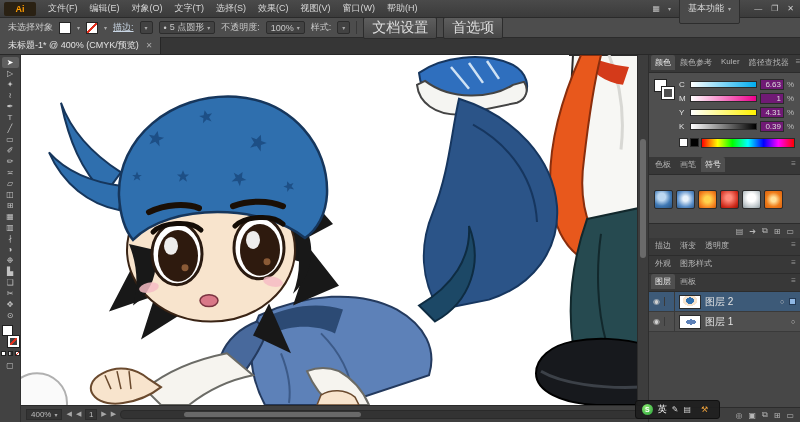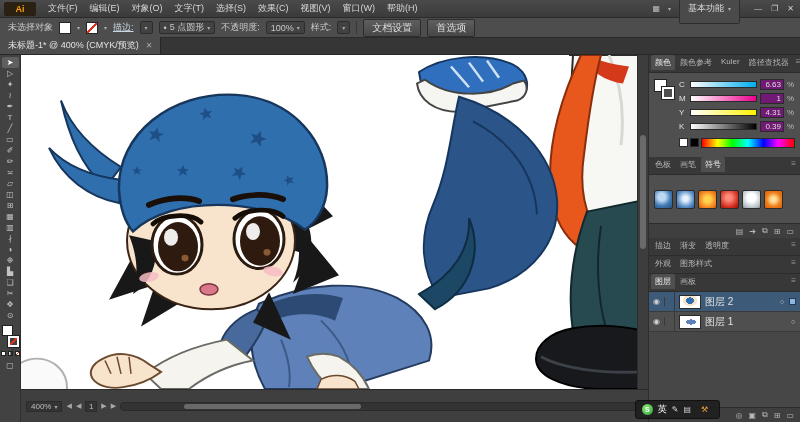--- a/index.html
+++ b/index.html
@@ -16,21 +16,21 @@
   .workspace-btn { font-size:9px; color:#ddd; background:#4a4a4a; border:1px solid #2d2d2d; border-radius:2px; padding:8px 8px; display:flex; gap:4px; align-items:center; }
   .win-btns { display:flex; gap:9px; font-size:8px; color:#cfcfcf; margin-left:6px; }
 
   
   .controlbar { height:20px; background:#4d4d4d; border-bottom:1px solid #2b2b2b; display:flex; align-items:center; gap:6px; padding:0 8px; font-size:9px; color:#c8c8c8; }
   .mini-swatch { width:12px; height:12px; border:1px solid #252525; background:#fff; }
   .mini-swatch.none { background:linear-gradient(135deg,#fff 42%,#e0301e 42%,#e0301e 58%,#fff 58%); }
   .caret { font-size:6px; color:#aaa; }
   .cb-drop { height:13px; border:1px solid #2c2c2c; background:#424242; display:flex; align-items:center; gap:3px; padding:0 4px; border-radius:2px; }
   .cb-sep { width:1px; height:13px; background:#383838; }
-  .cb-btn { font-size:10px; color:#ddd; background:linear-gradient(#5e5e5e,#474747); border:1px solid #2c2c2c; border-radius:2px; padding:1px 8px; }
+  .cb-btn { font-size:14px; color:#ddd; background:linear-gradient(#5e5e5e,#474747); border:1px solid #2c2c2c; border-radius:2px; padding:1px 8px; }
   .stroke-link { text-decoration:underline; color:#c9d6e4; }
 
   
   .tabbar { height:17px; background:#363636; border-bottom:1px solid #282828; display:flex; align-items:flex-end; }
   .doctab { height:17px; background:#4d4d4d; border-right:1px solid #262626; padding:0 8px; display:flex; align-items:center; gap:7px; font-size:9px; color:#e2e2e2; }
   .doctab .close { color:#aaa; font-size:8px; }
 
   
   .main { display:flex; height:367px; }
 
@@ -48,21 +48,21 @@
   .tb-mini.n { background:linear-gradient(135deg,#fff 35%,#e0301e 35%,#e0301e 65%,#fff 65%); }
   .tb-screen { margin-top:5px; font-size:8px; color:#c3c3c3; }
 
   
   .canvas-col { flex:1; display:flex; flex-direction:column; min-width:0; }
   .canvas { flex:1; position:relative; background:#fff; overflow:hidden; }
   .canvas svg.art { position:absolute; inset:0; width:100%; height:100%; }
   .vscroll { position:absolute; top:0; right:0; bottom:0; width:11px; background:#3d3d3d; border-left:1px solid #2c2c2c; }
   .vscroll .thumb { position:absolute; top:24%; height:34%; left:2px; right:2px; background:#6a6a6a; border-radius:4px; }
 
-  .statusbar { height:16px; background:#3f3f3f; border-top:1px solid #2a2a2a; display:flex; align-items:center; gap:4px; padding:16px 5px; font-size:8px; color:#bdbdbd; }
+  .statusbar { height:16px; background:#3f3f3f; border-top:1px solid #2a2a2a; display:flex; align-items:center; gap:4px; padding:8px 5px; font-size:8px; color:#bdbdbd; }
   .zoom-box { height:11px; border:1px solid #2c2c2c; background:#343434; display:flex; align-items:center; gap:3px; padding:0 4px; }
   .nav-glyph { font-size:7px; color:#a8a8a8; }
   .ab-num { height:11px; min-width:12px; border:1px solid #2c2c2c; background:#343434; text-align:center; line-height:10px; padding:0 2px; }
   .hscroll { flex:1; height:9px; background:#333; border:1px solid #2a2a2a; border-radius:4px; position:relative; }
   .hscroll .thumb { position:absolute; left:12%; width:34%; top:1px; bottom:1px; background:#696969; border-radius:3px; }
 
   
   .rightcol { width:152px; background:#454545; border-left:1px solid #2e2e2e; display:flex; flex-direction:column; font-size:8px; }
   .ptabs { height:18px; background:#383838; border-bottom:1px solid #2c2c2c; display:flex; align-items:flex-start; gap:1px; padding:0 2px; flex-shrink:0; }
   .ptab { padding:2px 4px; color:#b5b5b5; white-space:nowrap; }

